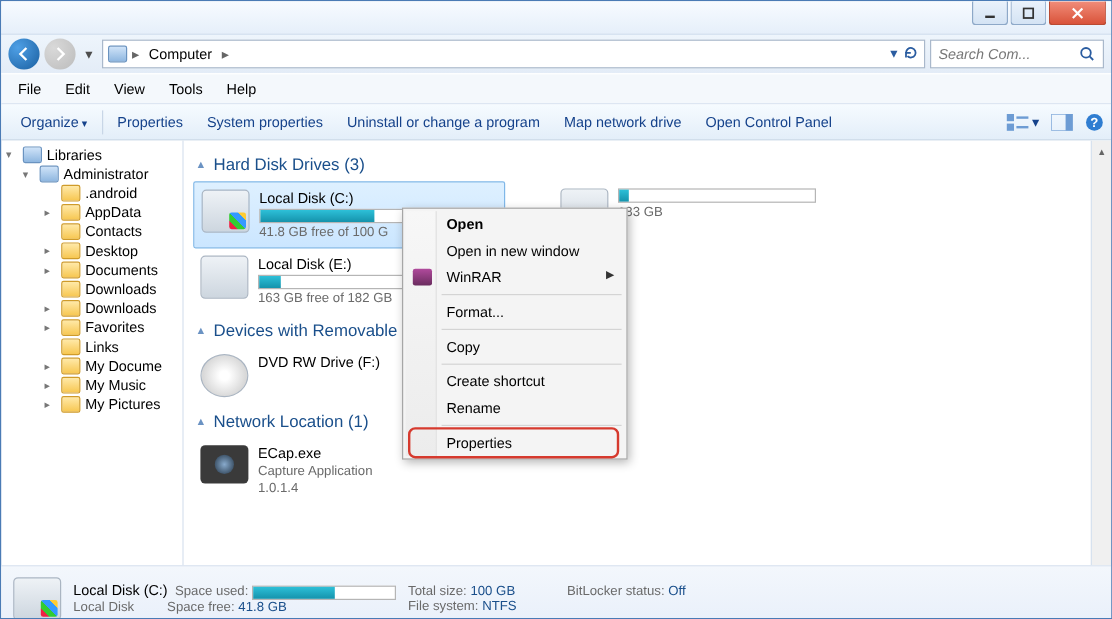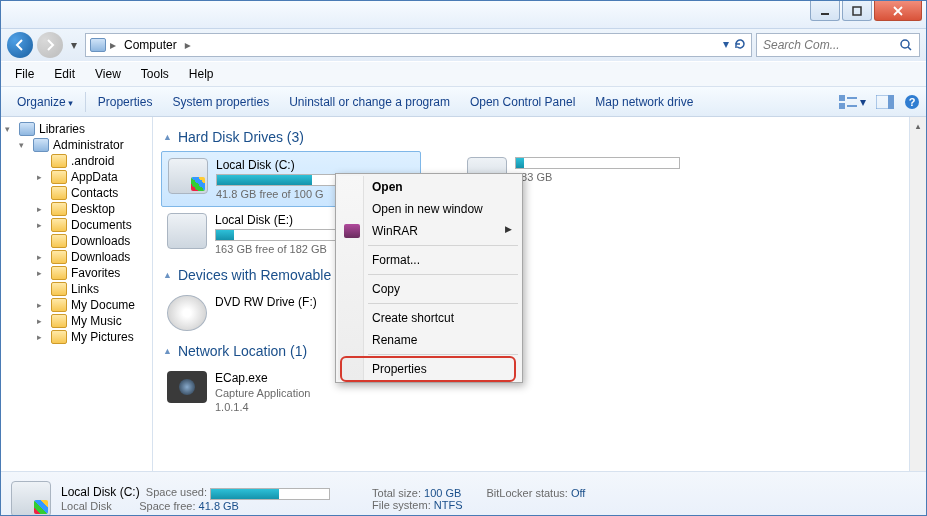--- a/index.html
+++ b/index.html
@@ -65,21 +65,21 @@
   border: 1px solid #a9b8cb;
   display: flex;
   align-items: center;
   padding: 0 4px;
   gap: 4px;
 }
 .breadcrumb .crumb { padding: 0 4px; }
 .breadcrumb .sep { color:#666; }
 .bc-icons { margin-left:auto; display:flex; gap:4px; color:#2a5ca0; }
 .search {
-  width: 164px; height: 24px;
+  width: 145px; height: 24px;
   border: 1px solid #a9b8cb;
   background:#fff;
   padding: 0 6px;
   color:#777; font-style: italic;
   display:flex;align-items:center;justify-content:space-between;
 }
 .search svg{color:#2a5ca0;}
 
 .menubar {
   height: 22px;
@@ -142,21 +142,21 @@
 .vscroll{position:absolute;right:0;top:0;bottom:0;width:17px;background:#f0f0f0;border-left:1px solid #d7e2ef;}
 .vscroll .arrow{height:17px;display:flex;align-items:center;justify-content:center;color:#666;font-size:9px;}
 
 .details{
   height:54px;border-top:1px solid #d7e2ef;
   background:linear-gradient(#f3f7fc,#e8effa);
   display:flex;align-items:center;padding:4px 10px;gap:10px;
   font-size:11px;
 }
 .details .big-icon{width:40px;height:36px;}
-.details .dcols{display:flex;gap:24px;flex-wrap:wrap;margin-left:32px;}
+.details .dcols{display:flex;gap:42px;flex-wrap:wrap;}
 .details .label{color:#6a6a6a;}
 .details .val{color:#1a4f8b;}
 .det-bar{width:120px;height:12px;background:#fff;border:1px solid #b5b5b5;display:inline-block;vertical-align:middle;}
 .det-bar-fill{height:100%;background:linear-gradient(#2dc0d8,#1593ac);width:58%;}
 
 .ctxmenu{
   position:absolute;
   left:334px; top:172px;
   width:188px;
   background:#f4f4f4;
@@ -240,22 +240,22 @@
   <span>Tools</span>
   <span>Help</span>
 </div>
 
 <div class="toolbar">
   <span class="tbtn org">Organize</span>
   <div class="divider"></div>
   <span class="tbtn">Properties</span>
   <span class="tbtn">System properties</span>
   <span class="tbtn">Uninstall or change a program</span>
+  <span class="tbtn">Map network drive</span>
   <span class="tbtn">Open Control Panel</span>
-  <span class="tbtn">Map network drive</span>
   <div class="right">
     <span class="iconbtn"><svg width="22" height="16">
           <rect x="1" y="1" width="6" height="6" fill="#6d9cd4"></rect>
           <rect x="1" y="9" width="6" height="6" fill="#6d9cd4"></rect>
           <rect x="9" y="3" width="10" height="2" fill="#6d9cd4"></rect>
           <rect x="9" y="11" width="10" height="2" fill="#6d9cd4"></rect>
         </svg> ▾</span>
     <span class="iconbtn">
         <svg width="18" height="14">
           <rect x="0" y="0" width="18" height="14" fill="none" stroke="#6d9cd4"></rect>

